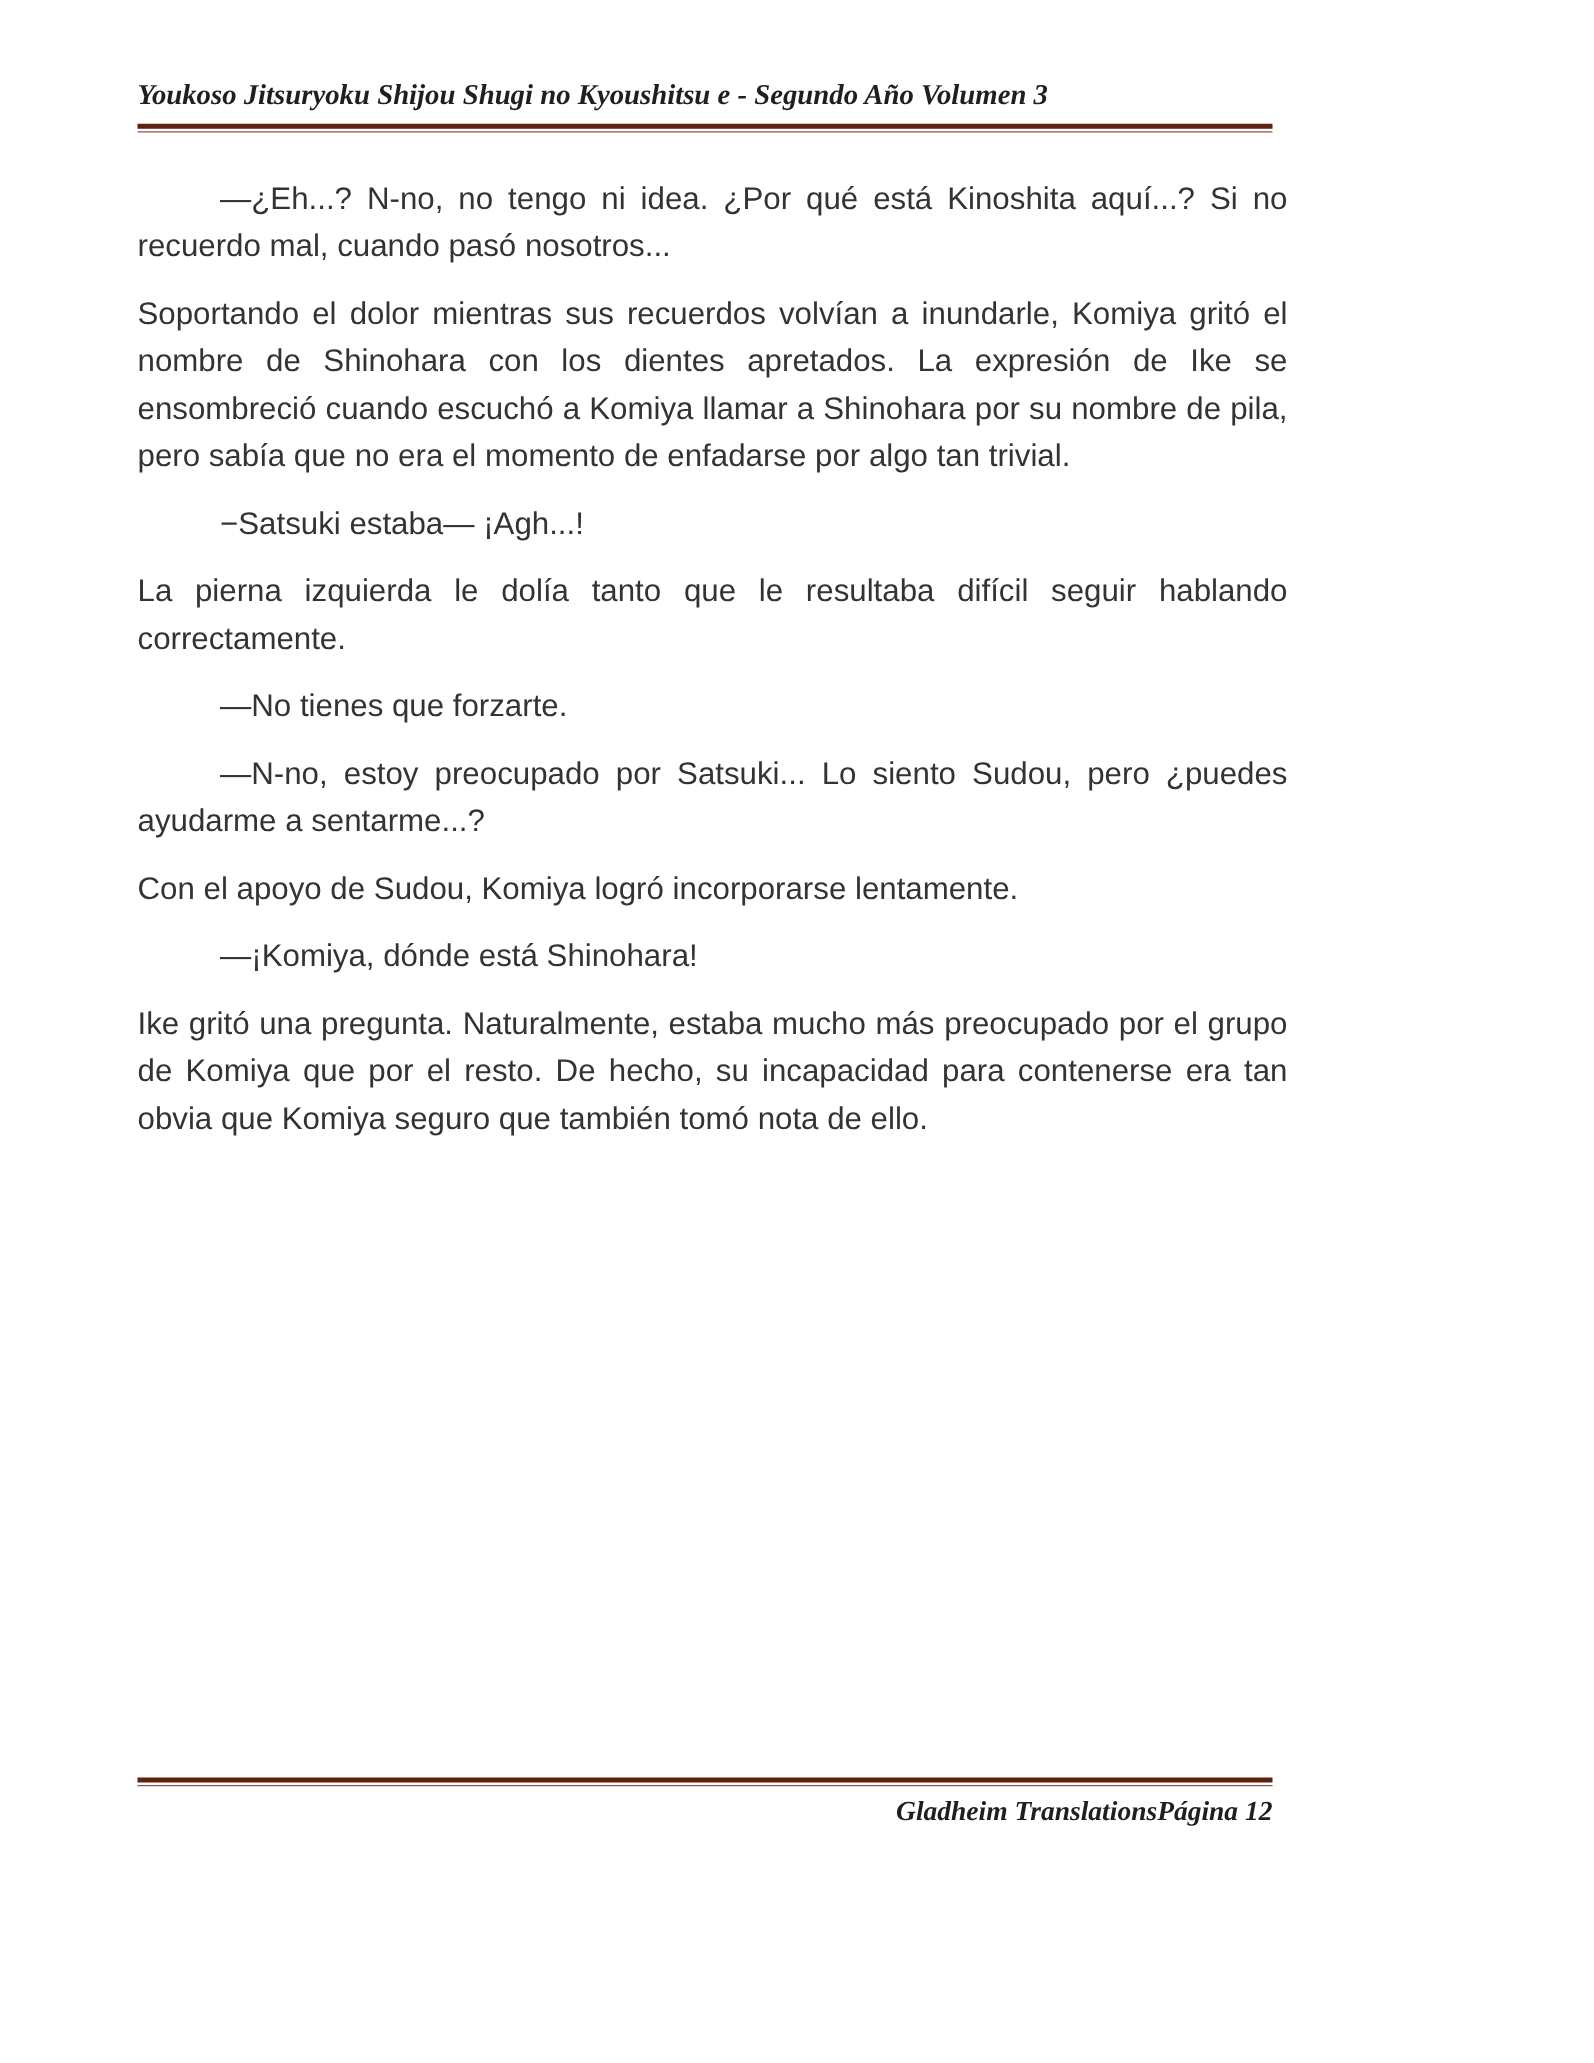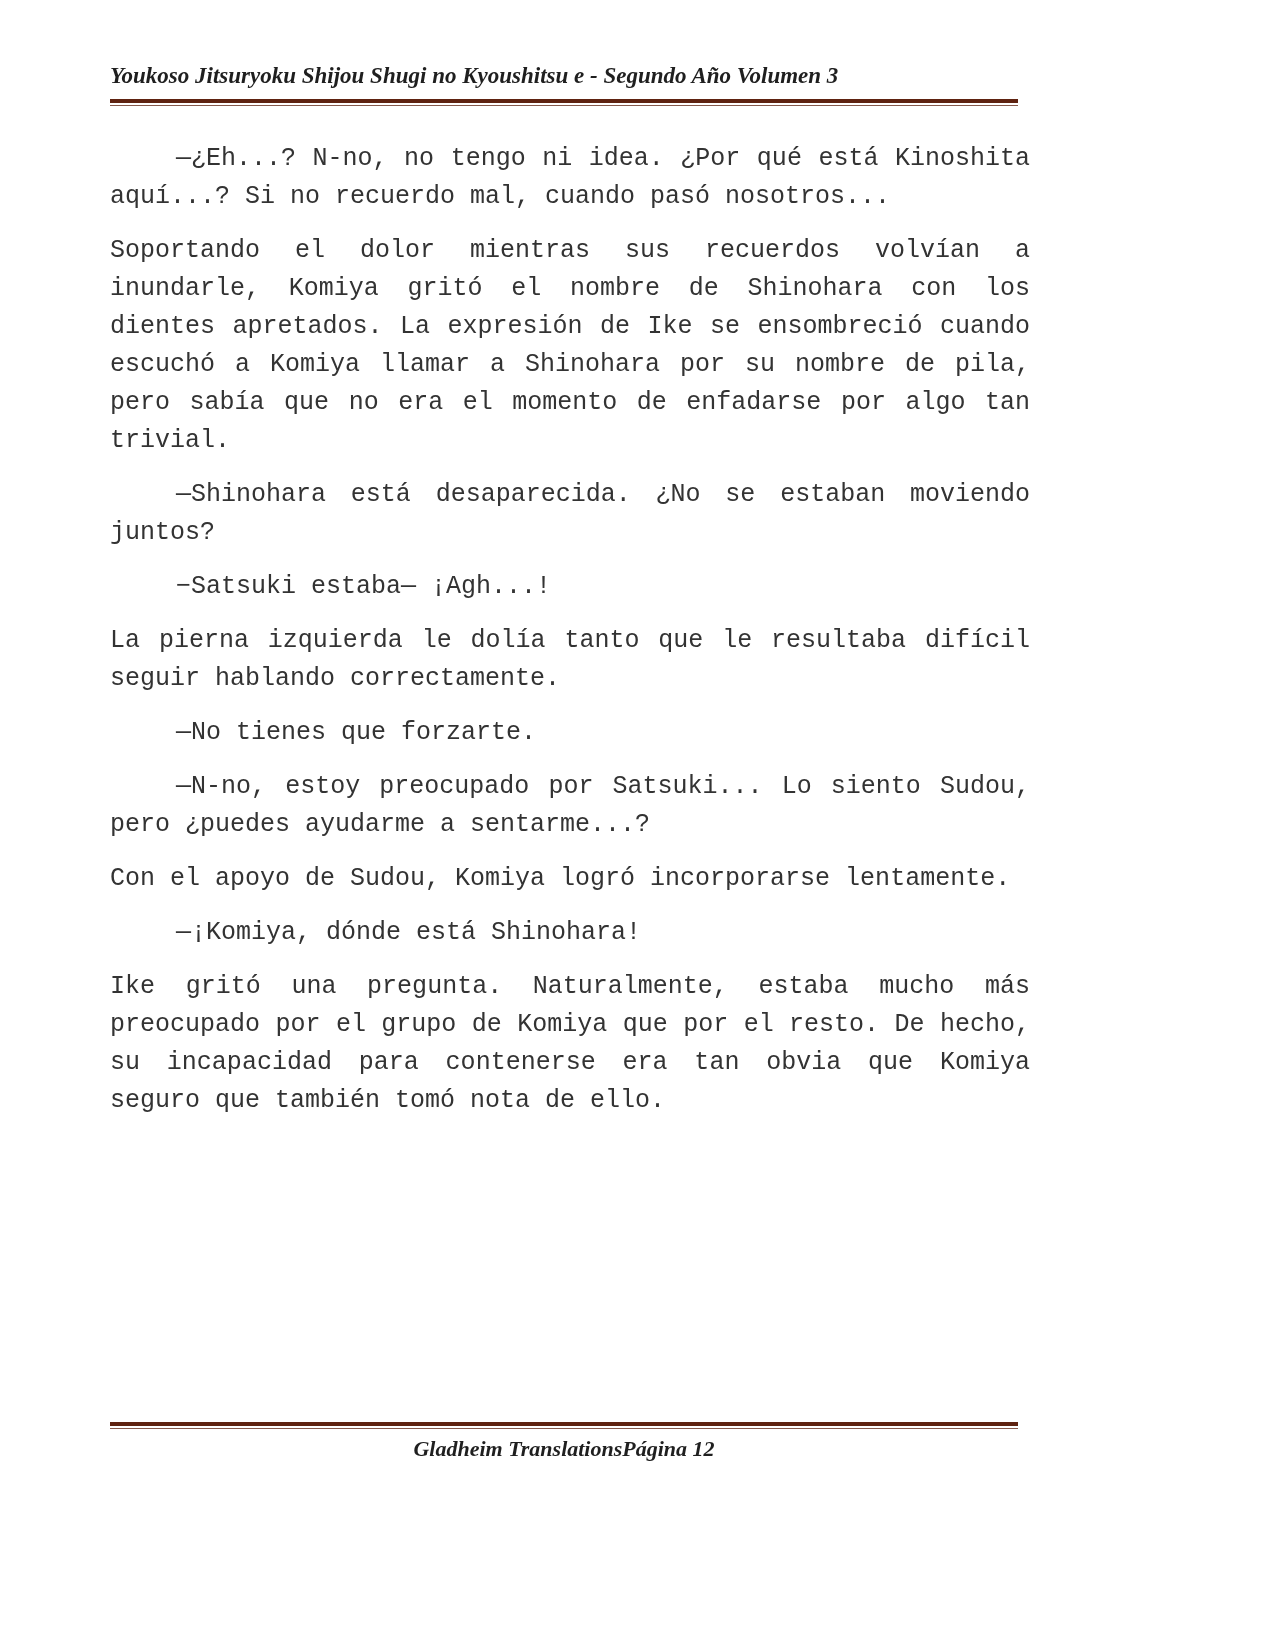--- a/index.html
+++ b/index.html
@@ -42,40 +42,39 @@
   .rule-thin {
     height: 1px;
     background: var(--rule-color, #5e2210);
     opacity: 0.75;
   }
   .content {
     position: absolute;
     top: 140px;
     left: 110px;
     right: 156px;
-    font-family: Liberation Mono, monospace;
   }
   .para {
     margin: 0 0 16px 0;
     font-size: 25px;
     line-height: 1.52;
     text-align: justify;
   }
   .para.dialogue {
     text-indent: 66px;
   }
   .footer {
     position: absolute;
     top: 1422px;
     left: 110px;
     right: 168px;
   }
   .footer-text {
     display: flex;
-    justify-content: center;
+    justify-content: flex-end;
     margin-top: 7px;
     font-family: "Liberation Serif", serif;
     font-style: italic;
     font-weight: bold;
     font-size: 22px;
     color: #1f1f1f;
   }
 </style>
 </head>
 <body>
@@ -86,21 +85,20 @@
     <div class="header-title">Youkoso Jitsuryoku Shijou Shugi no Kyoushitsu e - Segundo Año Volumen 3</div>
     <div class="rule-thick"></div>
     <div class="rule-gap"></div>
     <div class="rule-thin"></div>
   </div>
 
   <div class="content">
 
   <p class="para dialogue">—¿Eh...? N-no, no tengo ni idea. ¿Por qué está Kinoshita aquí...? Si no recuerdo mal, cuando pasó nosotros...</p>
       <p class="para">Soportando el dolor mientras sus recuerdos volvían a inundarle, Komiya gritó el nombre de Shinohara con los dientes apretados. La expresión de Ike se ensombreció cuando escuchó a Komiya llamar a Shinohara por su nombre de pila, pero sabía que no era el momento de enfadarse por algo tan trivial.</p>
-      <p class="para dialogue">—Shinohara está desaparecida. ¿No se estaban moviendo juntos?</p>
       <p class="para dialogue">−Satsuki estaba― ¡Agh...!</p>
       <p class="para">La pierna izquierda le dolía tanto que le resultaba difícil seguir hablando correctamente.</p>
       <p class="para dialogue">—No tienes que forzarte.</p>
       <p class="para dialogue">—N-no, estoy preocupado por Satsuki... Lo siento Sudou, pero ¿puedes ayudarme a sentarme...?</p>
       <p class="para">Con el apoyo de Sudou, Komiya logró incorporarse lentamente.</p>
       <p class="para dialogue">—¡Komiya, dónde está Shinohara!</p>
       <p class="para">Ike gritó una pregunta. Naturalmente, estaba mucho más preocupado por el grupo de Komiya que por el resto. De hecho, su incapacidad para contenerse era tan obvia que Komiya seguro que también tomó nota de ello.</p>
     </div>
 
   <div class="footer">

